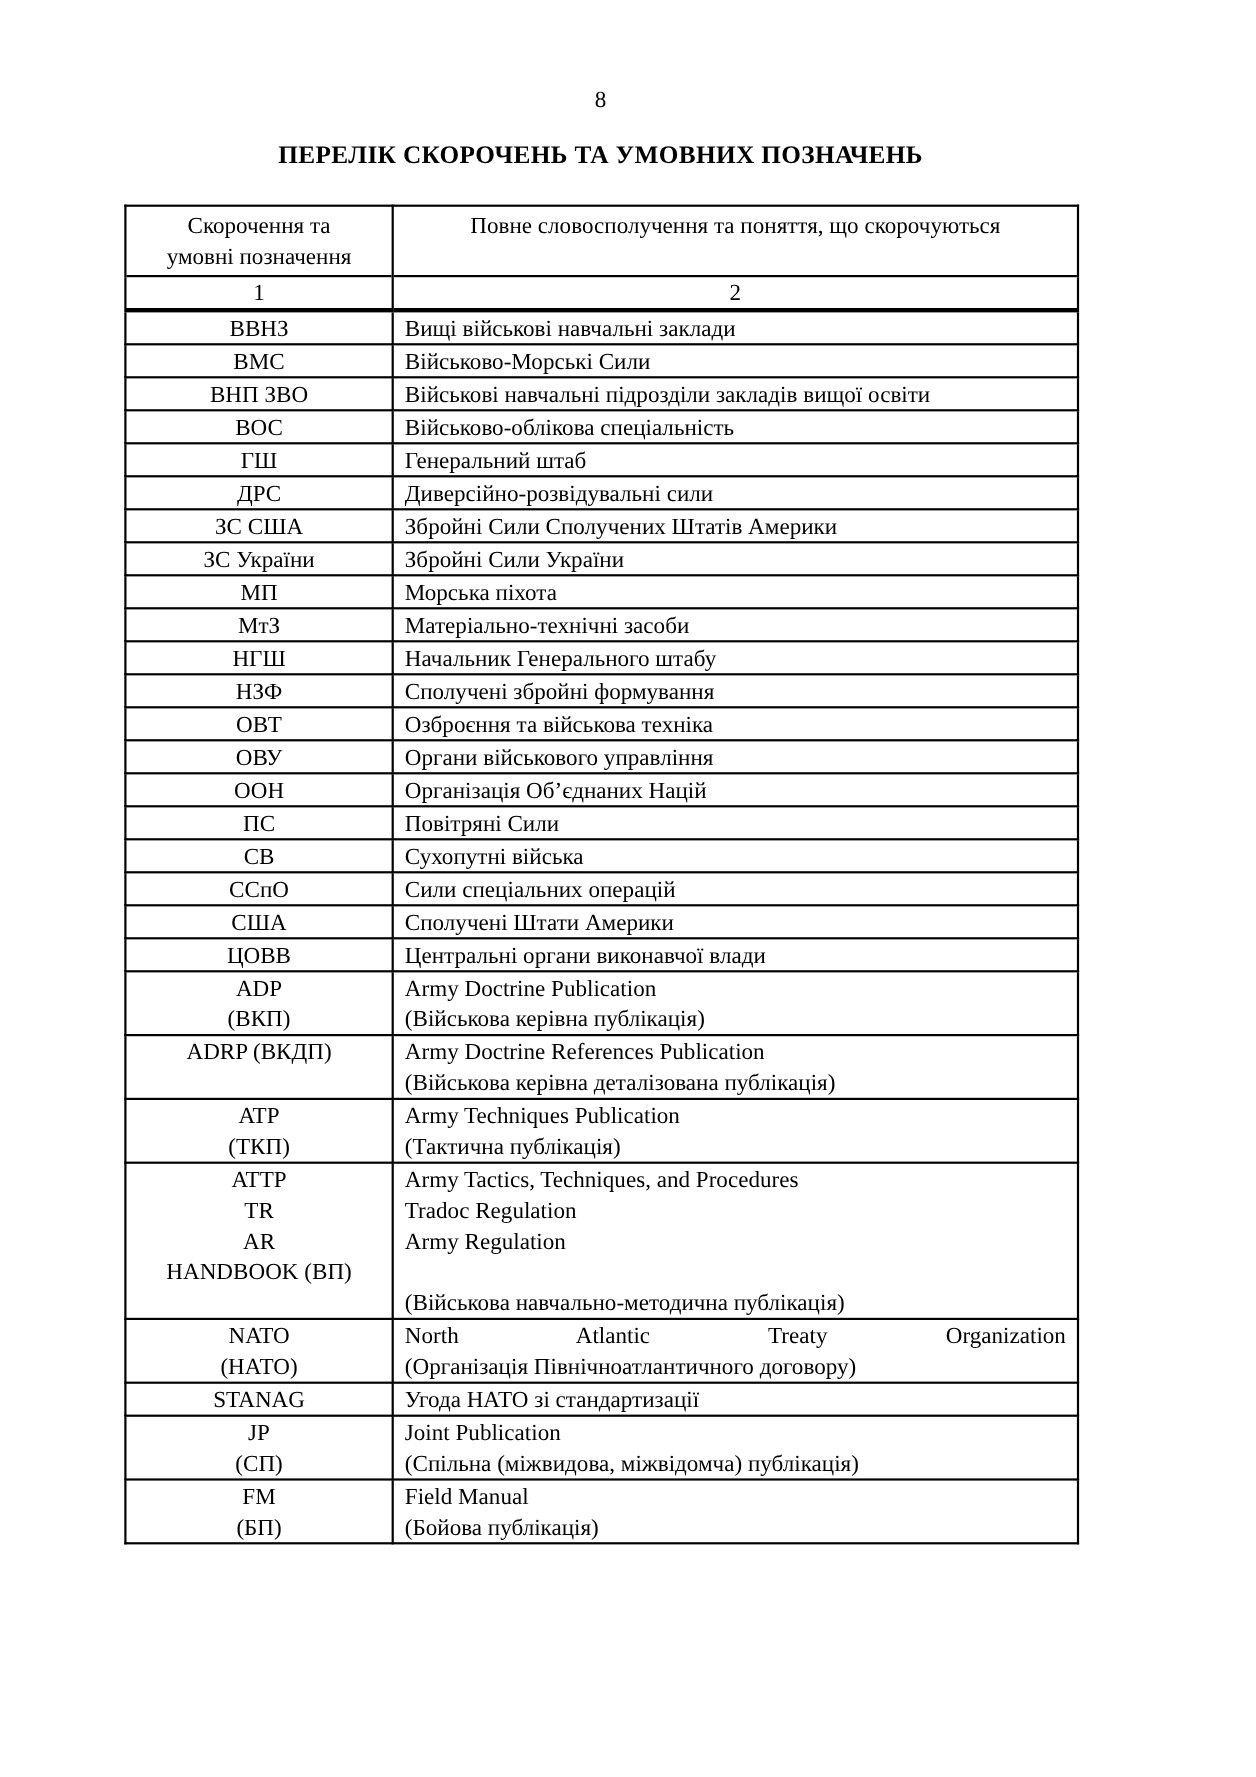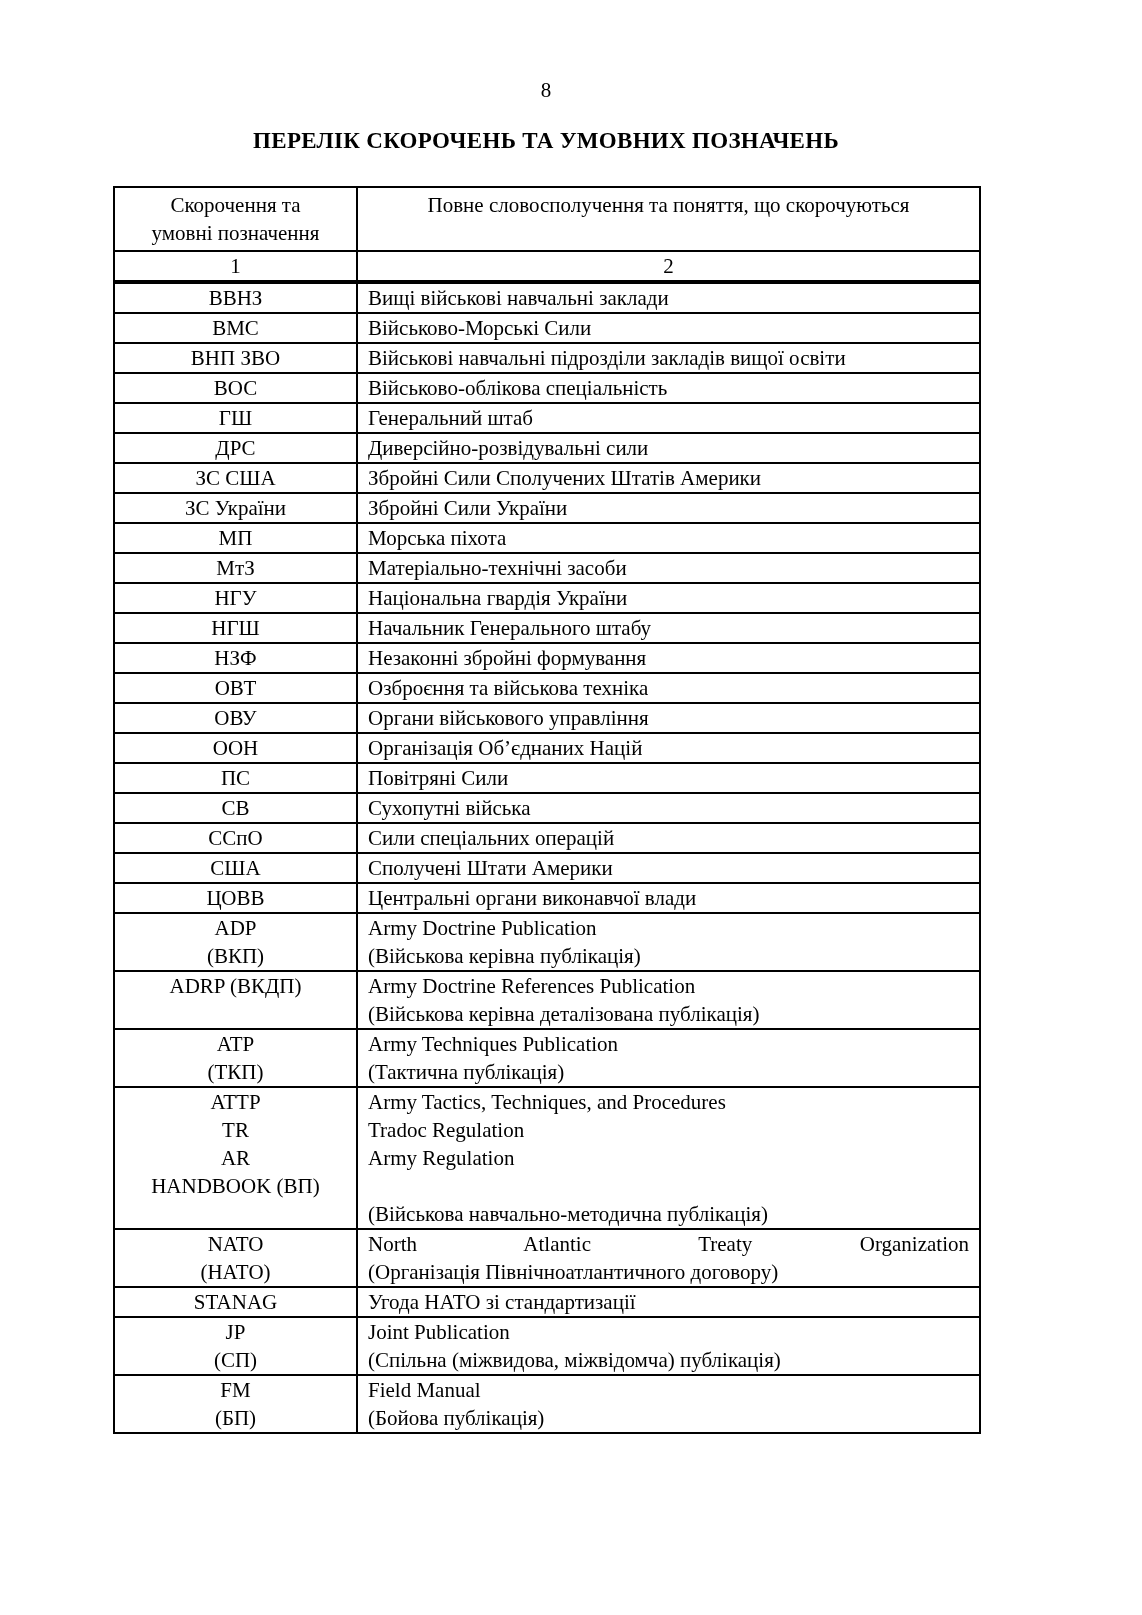--- a/index.html
+++ b/index.html
@@ -127,30 +127,26 @@
           </tr>
           <tr>
             <td class="abbr-cell">МП</td>
             <td class="full-cell">Морська піхота</td>
           </tr>
           <tr>
             <td class="abbr-cell">МтЗ</td>
             <td class="full-cell">Матеріально-технічні засоби</td>
           </tr>
           <tr>
-            <td class="abbr-cell">НГУ</td>
-            <td class="full-cell">Національна гвардія України</td>
-          </tr>
-          <tr>
             <td class="abbr-cell">НГШ</td>
             <td class="full-cell">Начальник Генерального штабу</td>
           </tr>
           <tr>
             <td class="abbr-cell">НЗФ</td>
-            <td class="full-cell">Незаконні збройні формування</td>
+            <td class="full-cell">Сполучені збройні формування</td>
           </tr>
           <tr>
             <td class="abbr-cell">ОВТ</td>
             <td class="full-cell">Озброєння та військова техніка</td>
           </tr>
           <tr>
             <td class="abbr-cell">ОВУ</td>
             <td class="full-cell">Органи військового управління</td>
           </tr>
           <tr>

